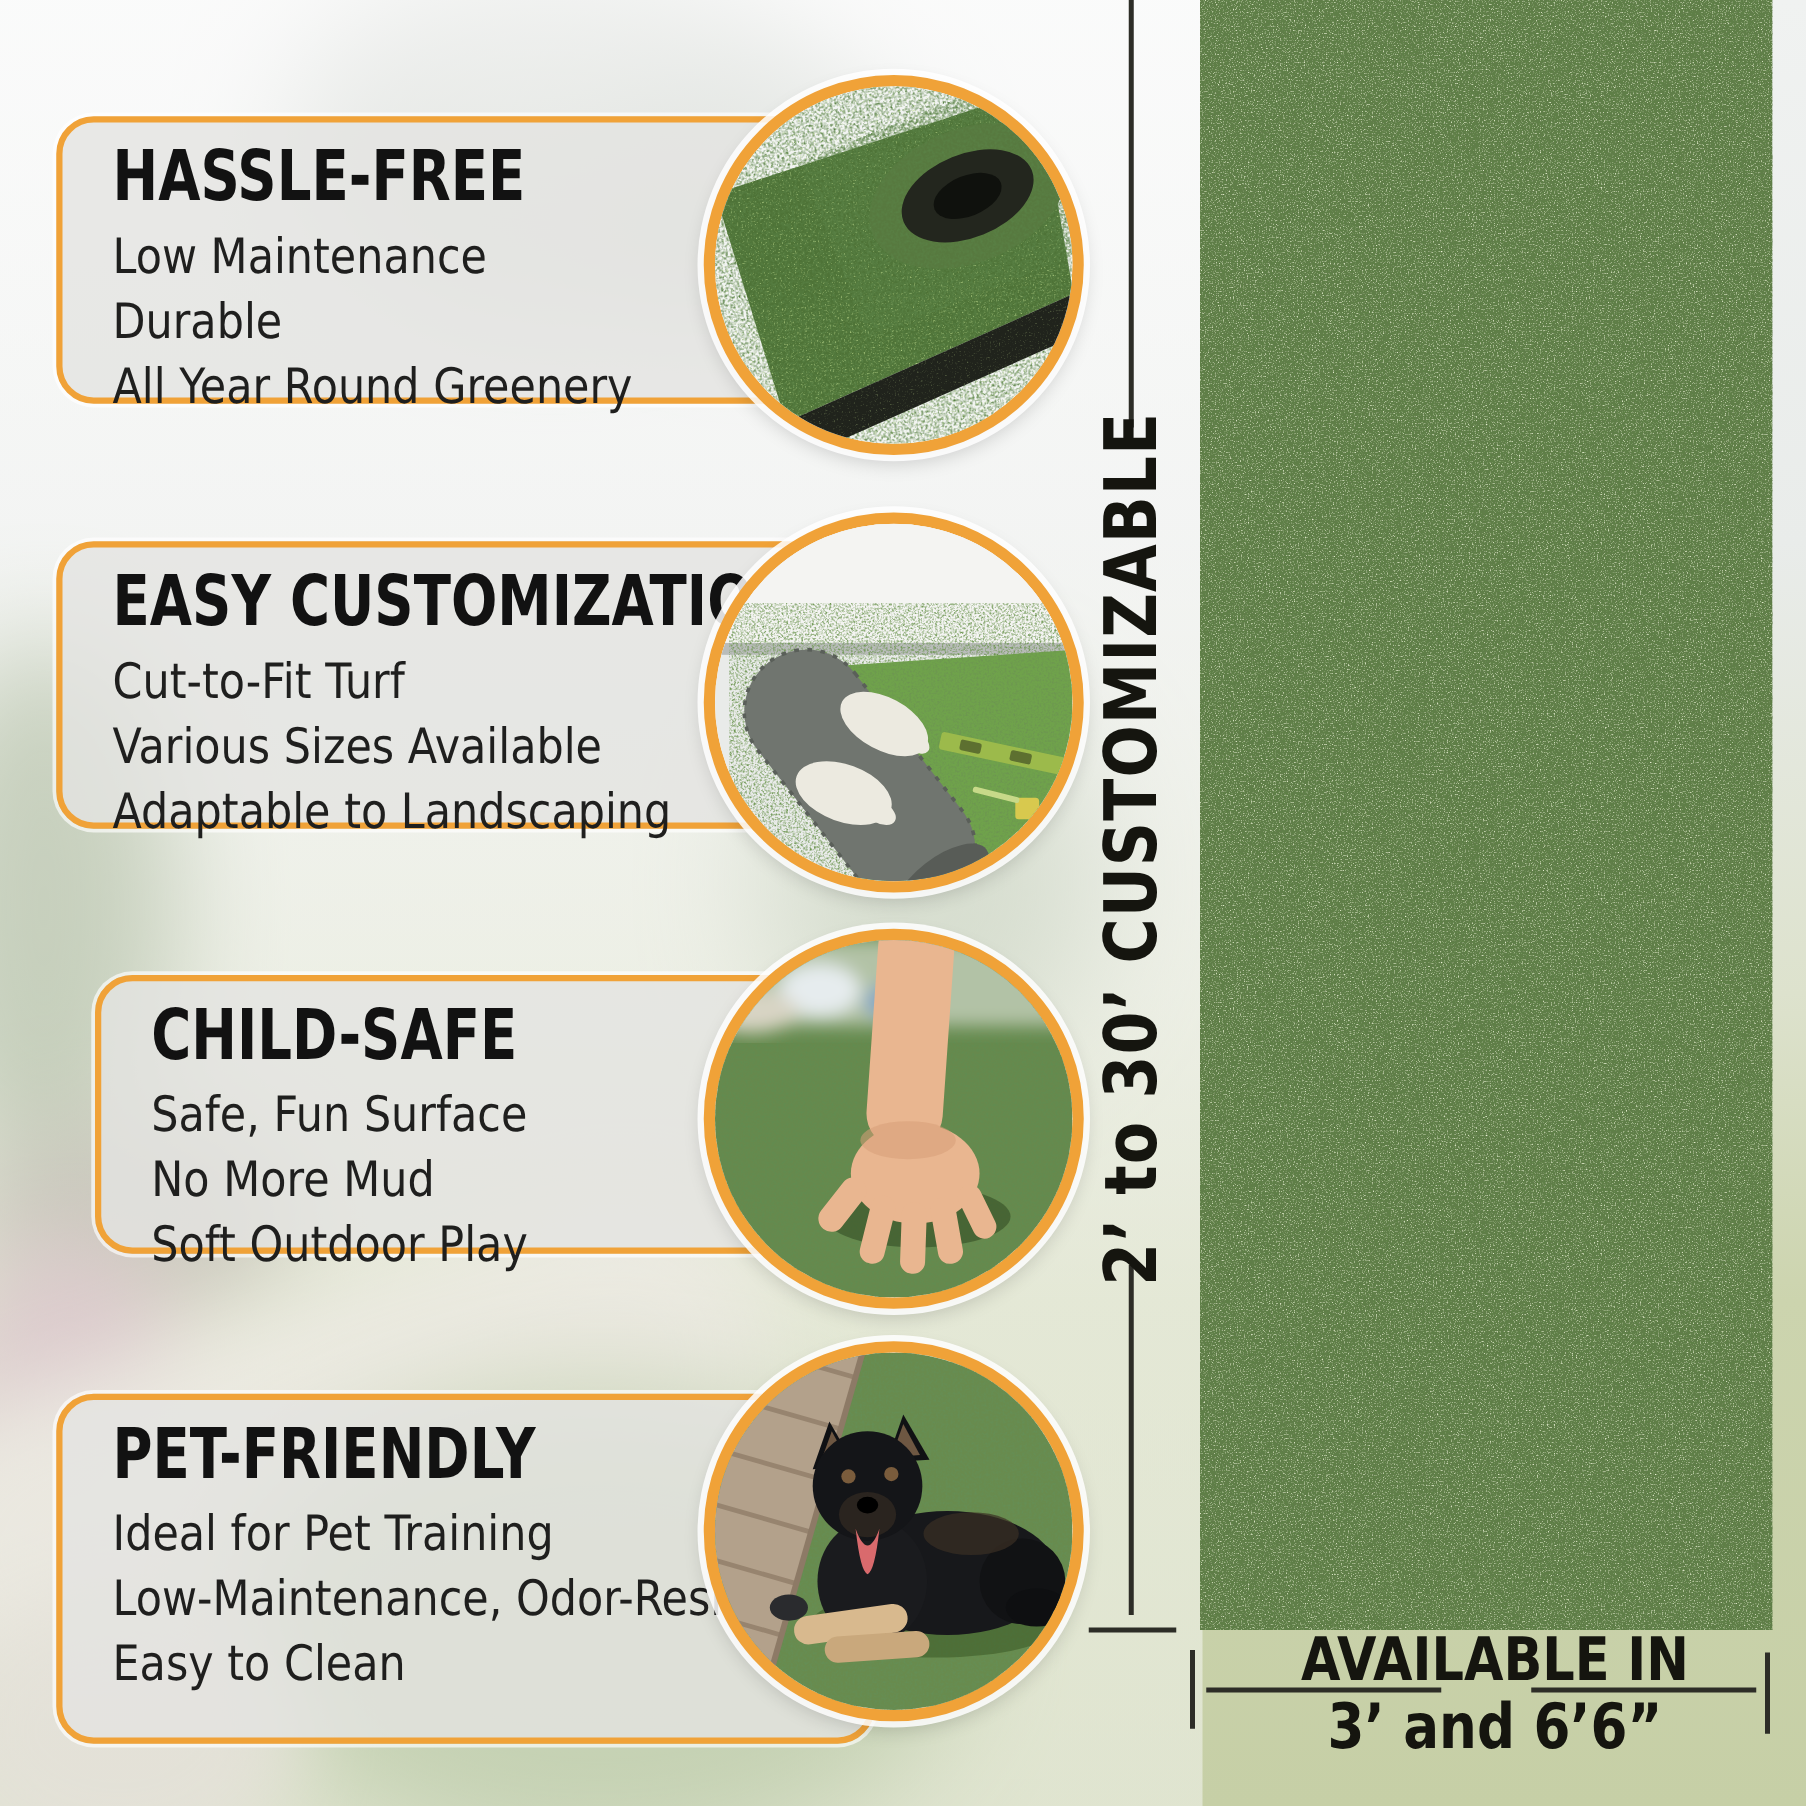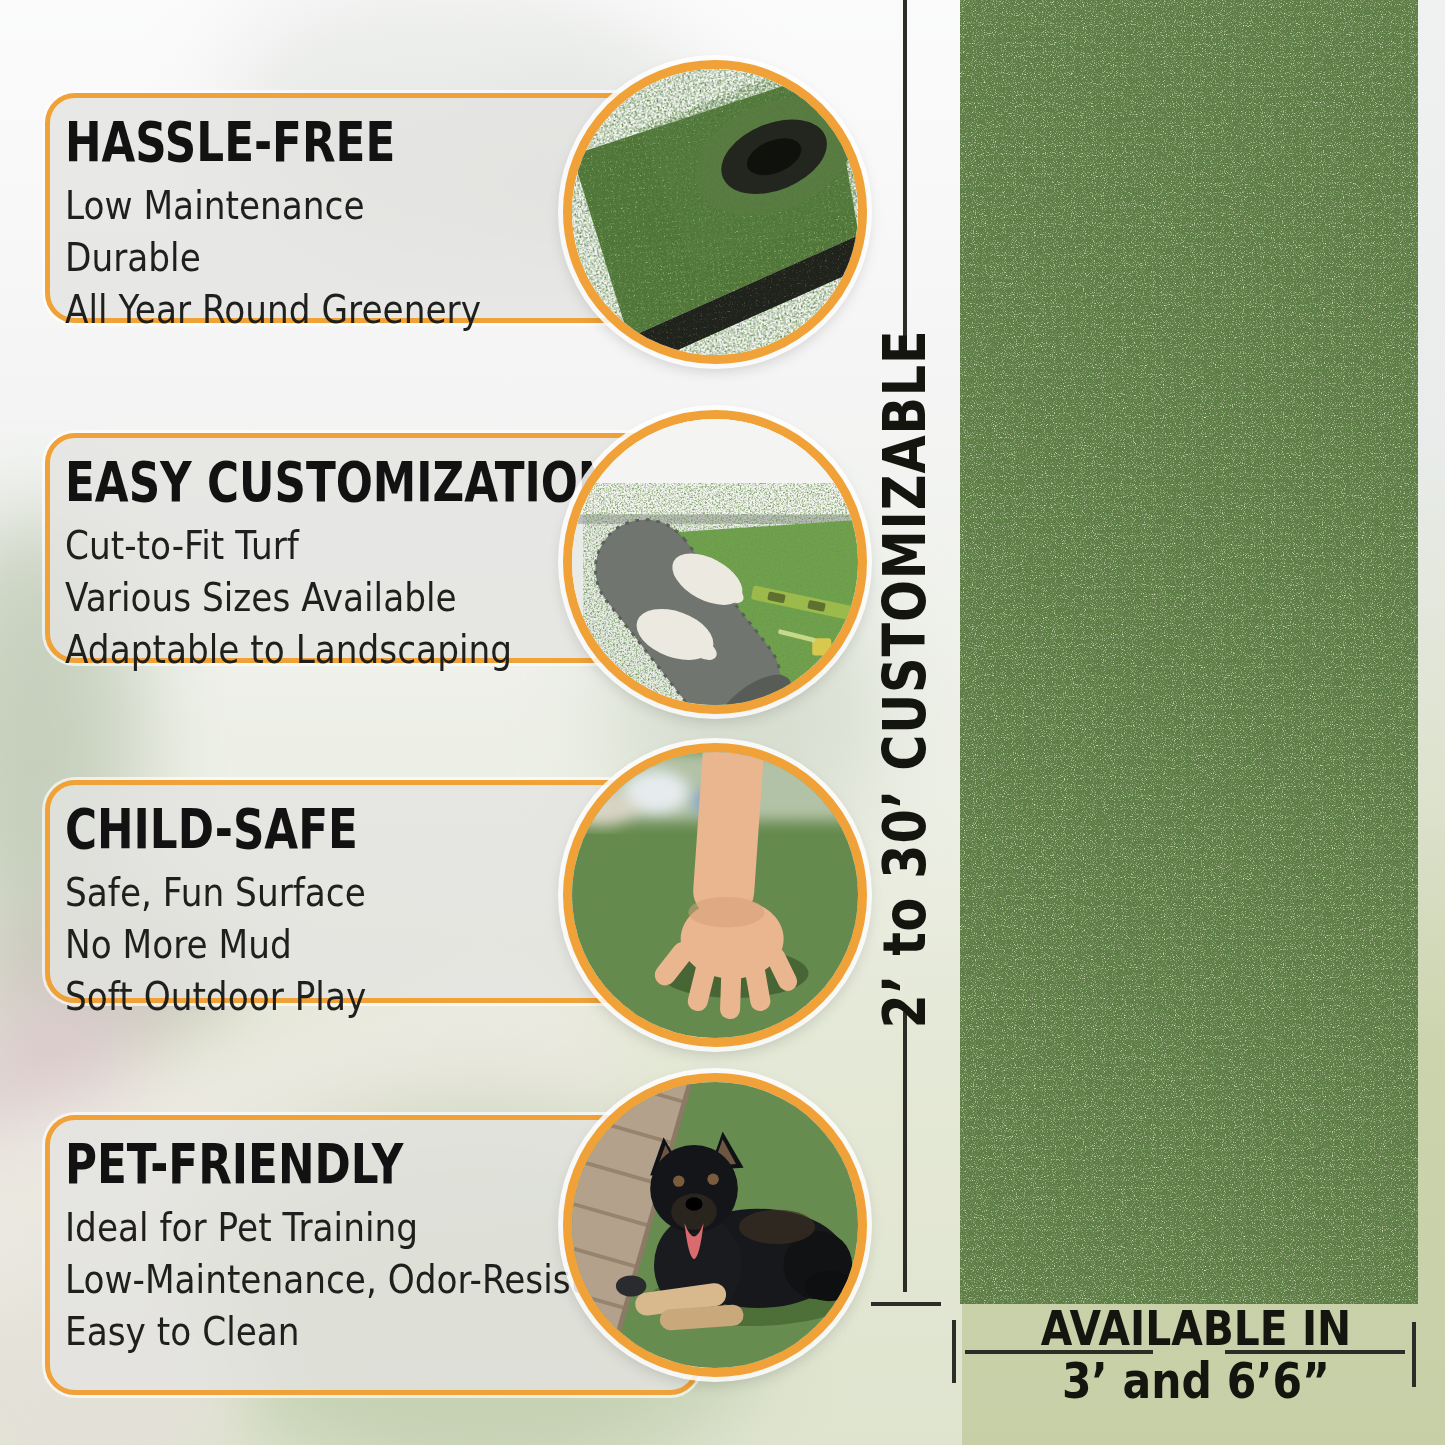--- a/index.html
+++ b/index.html
@@ -25,25 +25,25 @@
   }
   
   .turf-strip{position:absolute;left:960px;top:0;width:458px;height:1304px;z-index:2;}
   .turf-strip svg{display:block;width:100%;height:100%;}
   
   .feature-box{
     position:absolute;left:45px;width:655px;z-index:3;
     border:5px solid #F0A238;border-radius:30px;
     background:rgba(227,228,225,.8);
     box-shadow:0 0 0 3px rgba(255,255,255,.65);
-    padding:10px 20px 0 15px;box-sizing:border-box;
+    padding:10px 20px 0 40px;box-sizing:border-box;
   }
   .fb1{top:93px;height:230px;}
   .fb2{top:433px;height:230px;}
-  .fb3{top:780px;height:223px;}
+  .fb3{top:780px;height:223px;margin-left:31px;}
   .fb4{top:1115px;height:280px;}
   .ft{
     margin:4px 0 8px 0;font-size:56px;line-height:1.08;font-weight:800;
     letter-spacing:0;color:#121212;transform:scaleX(.78);transform-origin:left top;white-space:nowrap;
   }
   .fl{transform:scaleX(.88);transform-origin:left top;font-size:39px;line-height:1.33;color:#1f1f1e;white-space:nowrap;}
   
   .photo-circle{
     position:absolute;left:563px;width:286px;height:286px;border-radius:50%;
     border:9px solid #F0A238;overflow:hidden;background:#fff;z-index:4;

